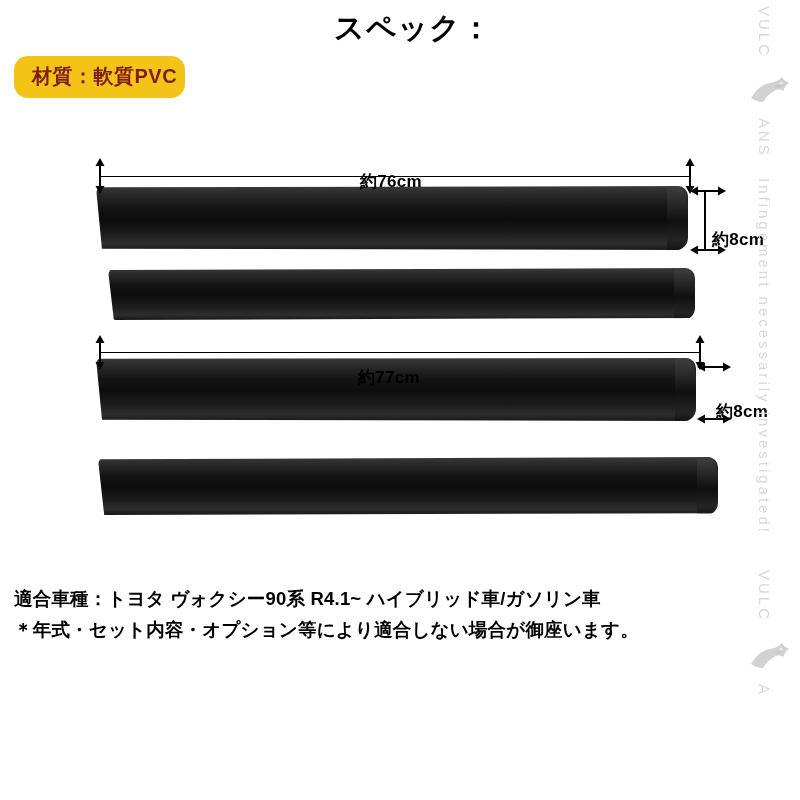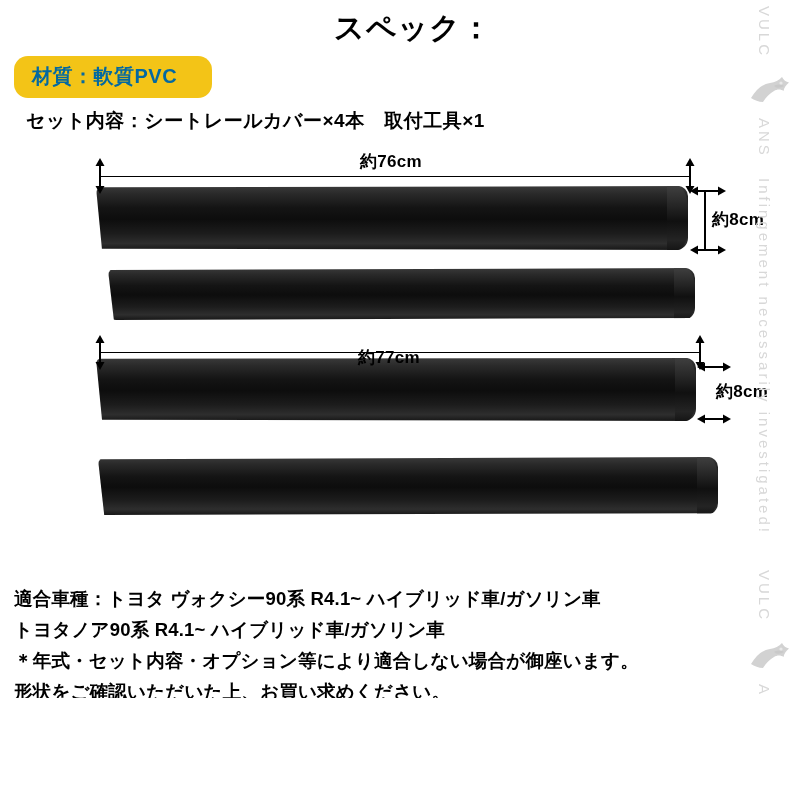--- a/index.html
+++ b/index.html
@@ -33,24 +33,24 @@
     padding-left: 26px;
     box-sizing: border-box;
   }
 
   .material-badge {
     position: absolute;
     left: 14px;
     top: 56px;
     background: #F3C417;
     border-radius: 14px;
-    padding: 7px 35px 8px 18px;
+    padding: 7px 8px 8px 18px;
     font-size: 20px;
     font-weight: 700;
-    color: #0369a1;
+    color: #7f1d1d;
     letter-spacing: 0.5px;
     white-space: nowrap;
   }
 
   .set-contents {
     position: absolute;
     left: 26px;
     top: 108px;
     font-size: 19px;
     font-weight: 700;
@@ -125,20 +125,21 @@
     width: 0;
     border-left: 2px solid #000;
   }
   .dim-label {
     position: absolute;
     font-size: 17px;
     font-weight: 700;
     color: #000;
     white-space: nowrap;
     letter-spacing: 0.3px;
+    margin-top: 20px;
   }
   .arrow-v {
     position: absolute;
     width: 14px;
     height: 0;
   }
   .arrow-v svg, .arrow-h svg { display: block; overflow: visible; }
   .arrow-h {
     position: absolute;
     height: 14px;
@@ -190,21 +191,20 @@
 </style>
 </head>
 <body>
 
 <div id="page">
 
   <div class="spec-title">スペック：</div>
 
   <div class="material-badge">材質：軟質PVC</div>
 
-  <div class="set-contents">セット内容：シートレールカバー×4本　取付工具×1</div>
 
   <div class="bar" id="bar1"></div>
   <div class="bar" id="bar2"></div>
   <div class="bar" id="bar3"></div>
   <div class="bar" id="bar4"></div>
 
   <div class="dim-line-h" style="left:100px; top:176px; width:590px;"></div>
 
   <div class="arrow-v" style="left:93px; top:158px;">
     <svg width="14" height="36" viewBox="0 0 14 36">
@@ -277,23 +277,21 @@
       <line x1="3" y1="7" x2="31" y2="7" stroke="#000" stroke-width="2"></line>
       <polygon points="0,7 8,2.5 8,11.5" fill="#000"></polygon>
       <polygon points="34,7 26,2.5 26,11.5" fill="#000"></polygon>
     </svg>
   </div>
 
   <div class="dim-label" style="left:716px; top:380px;">約8cm</div>
 
   <div class="fitment">
     <div class="fitment-line">適合車種：トヨタ ヴォクシー90系 R4.1~ ハイブリッド車/ガソリン車</div>
-    <div class="fitment-line">トヨタノア90系 R4.1~ ハイブリッド車/ガソリン車</div>
     <div class="fitment-line">＊年式・セット内容・オプション等により適合しない場合が御座います。</div>
-    <div class="fitment-line">形状をご確認いただいた上、お買い求めください。</div>
   </div>
 
   <div class="watermark">
 
     <div class="wm-text" style="top:6px; transform: rotate(90deg);">VULC</div>
 
     <div class="wm-logo" style="top:72px;">
       <svg width="46" height="34" viewBox="0 0 46 34">
         <path d="M3 26 C8 18, 14 12, 22 11 C27 10.5, 31 8, 34 5
                  C35.5 8, 38 10, 41 10.5 C38 13, 36 16, 35.5 19

